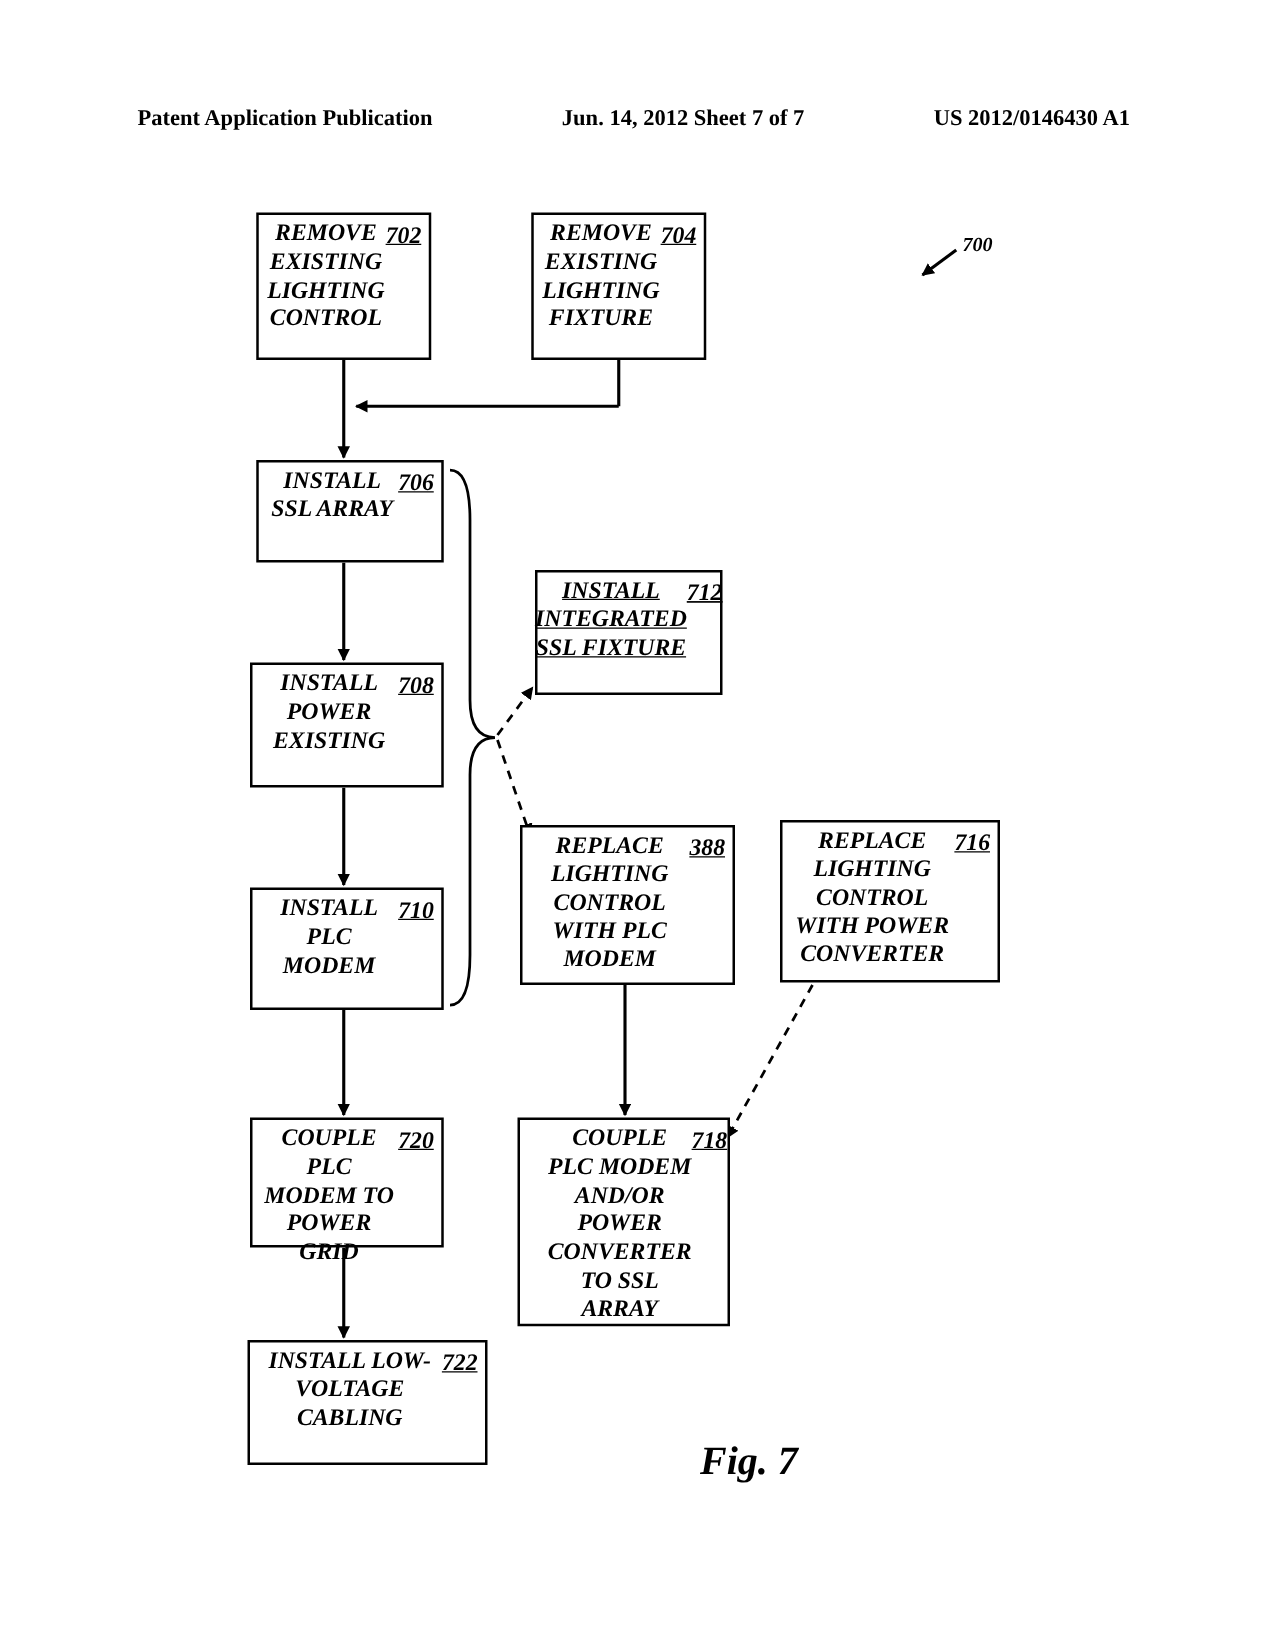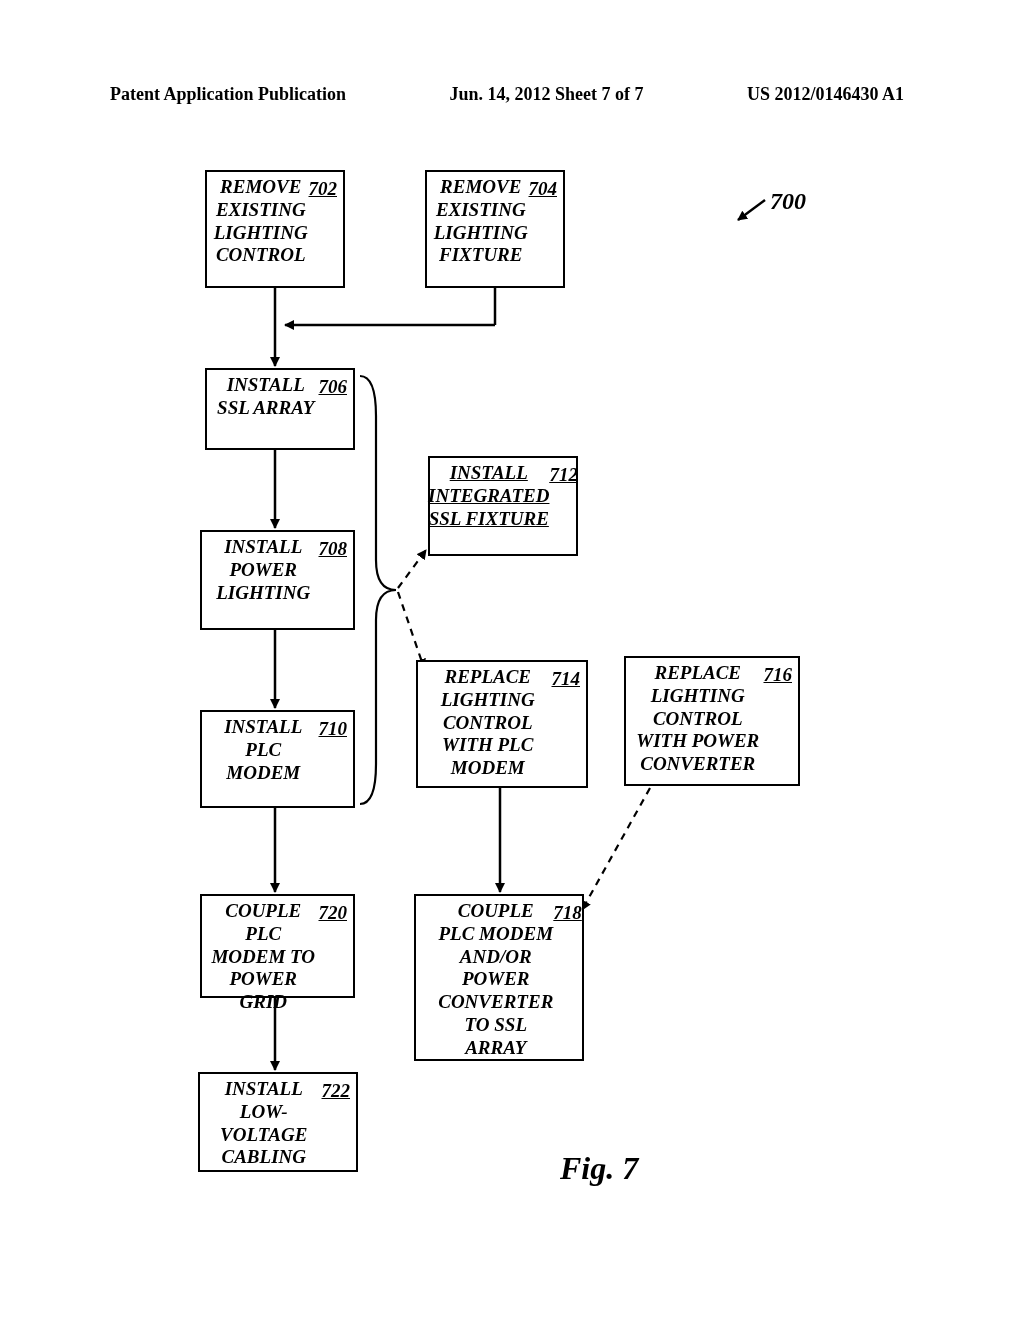--- a/index.html
+++ b/index.html
@@ -48,21 +48,21 @@
   .figcap {
     position: absolute;
     font-style: italic;
     font-weight: bold;
     font-size: 32px;
   }
   .refnum-label {
     position: absolute;
     font-style: italic;
     font-weight: bold;
-    font-size: 24px;
+    font-size: 16px;
   }
   svg.overlay {
     position: absolute;
     top: 0; left: 0;
     width: 1024px;
     height: 1180px;
     pointer-events: none;
   }
 </style>
 </head>
@@ -129,53 +129,53 @@
     <span>REMOVE EXISTING LIGHTING FIXTURE</span>
     <span class="ref">704</span>
   </div>
 
   <div class="box" style="left:205px; top:228px; width:150px; height:82px;">
     <span>INSTALL SSL ARRAY</span>
     <span class="ref">706</span>
   </div>
 
   <div class="box" style="left:200px; top:390px; width:155px; height:100px;">
-    <span>INSTALL POWER LIGHTING</span>
+    <span>INSTALL POWER EXISTING</span>
     <span class="ref">708</span>
   </div>
 
   <div class="box" style="left:200px; top:570px; width:155px; height:98px;">
     <span>INSTALL PLC MODEM</span>
     <span class="ref">710</span>
   </div>
 
   <div class="box" style="left:428px; top:316px; width:150px; height:100px;text-decoration:underline;">
     <span>INSTALL INTEGRATED SSL FIXTURE</span>
     <span class="ref">712</span>
   </div>
 
   <div class="box" style="left:416px; top:520px; width:172px; height:128px;">
     <span>REPLACE LIGHTING CONTROL WITH PLC MODEM</span>
-    <span class="ref">714</span>
+    <span class="ref">388</span>
   </div>
 
   <div class="box" style="left:624px; top:516px; width:176px; height:130px;">
     <span>REPLACE LIGHTING CONTROL WITH POWER CONVERTER</span>
     <span class="ref">716</span>
   </div>
 
   <div class="box" style="left:200px; top:754px; width:155px; height:104px;">
     <span>COUPLE PLC MODEM TO POWER GRID</span>
     <span class="ref">720</span>
   </div>
 
   <div class="box" style="left:414px; top:754px; width:170px; height:167px;padding-left:28px;">
     <span>COUPLE PLC MODEM AND/OR POWER CONVERTER TO SSL ARRAY</span>
     <span class="ref">718</span>
   </div>
 
-  <div class="box" style="left:198px; top:932px; width:160px; height:100px;">
+  <div class="box" style="left:198px; top:932px; width:192px; height:100px;">
     <span>INSTALL LOW-VOLTAGE CABLING</span>
     <span class="ref">722</span>
   </div>
 
   <div class="figcap" style="left:560px; top:1010px;">Fig. 7</div>
 </div>
 
 </body></html>

